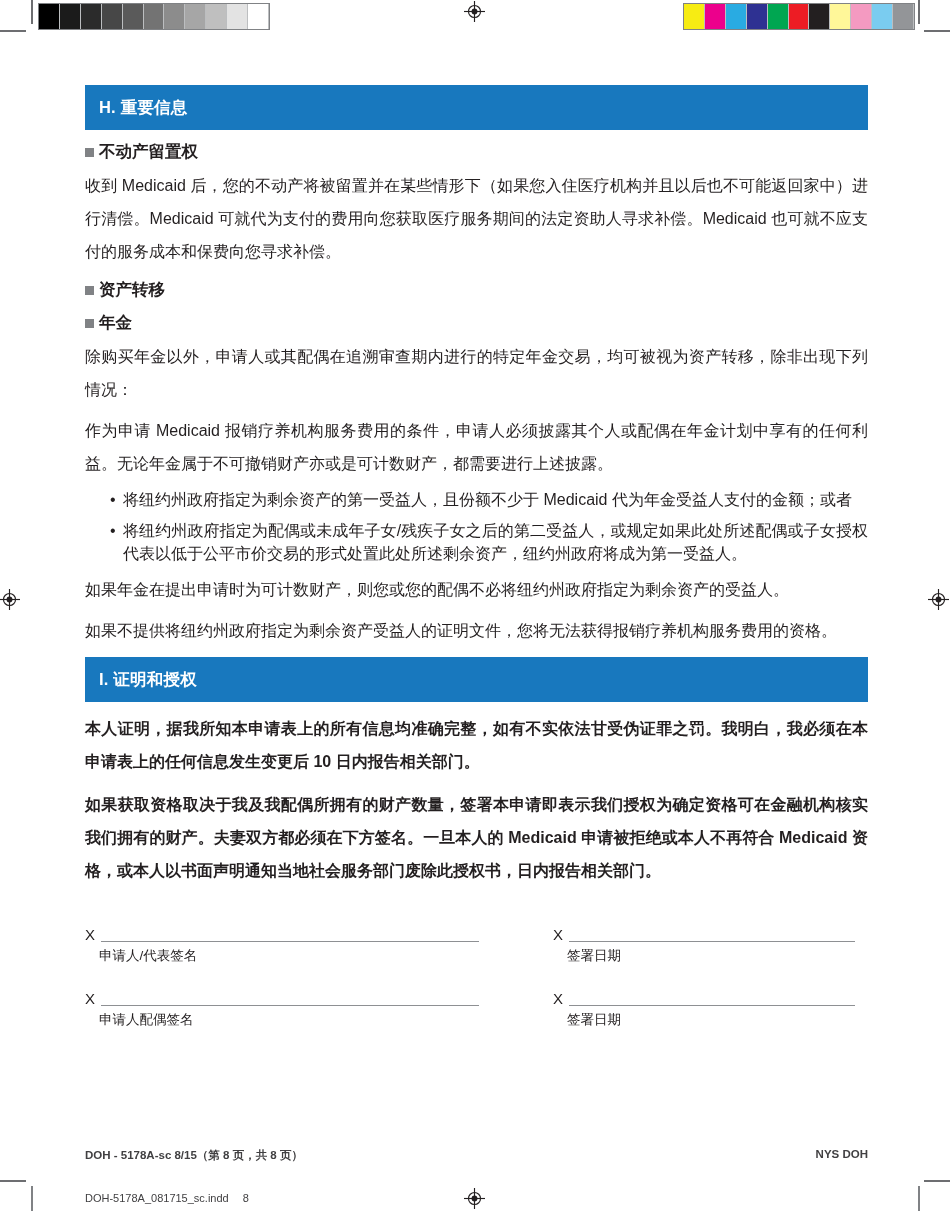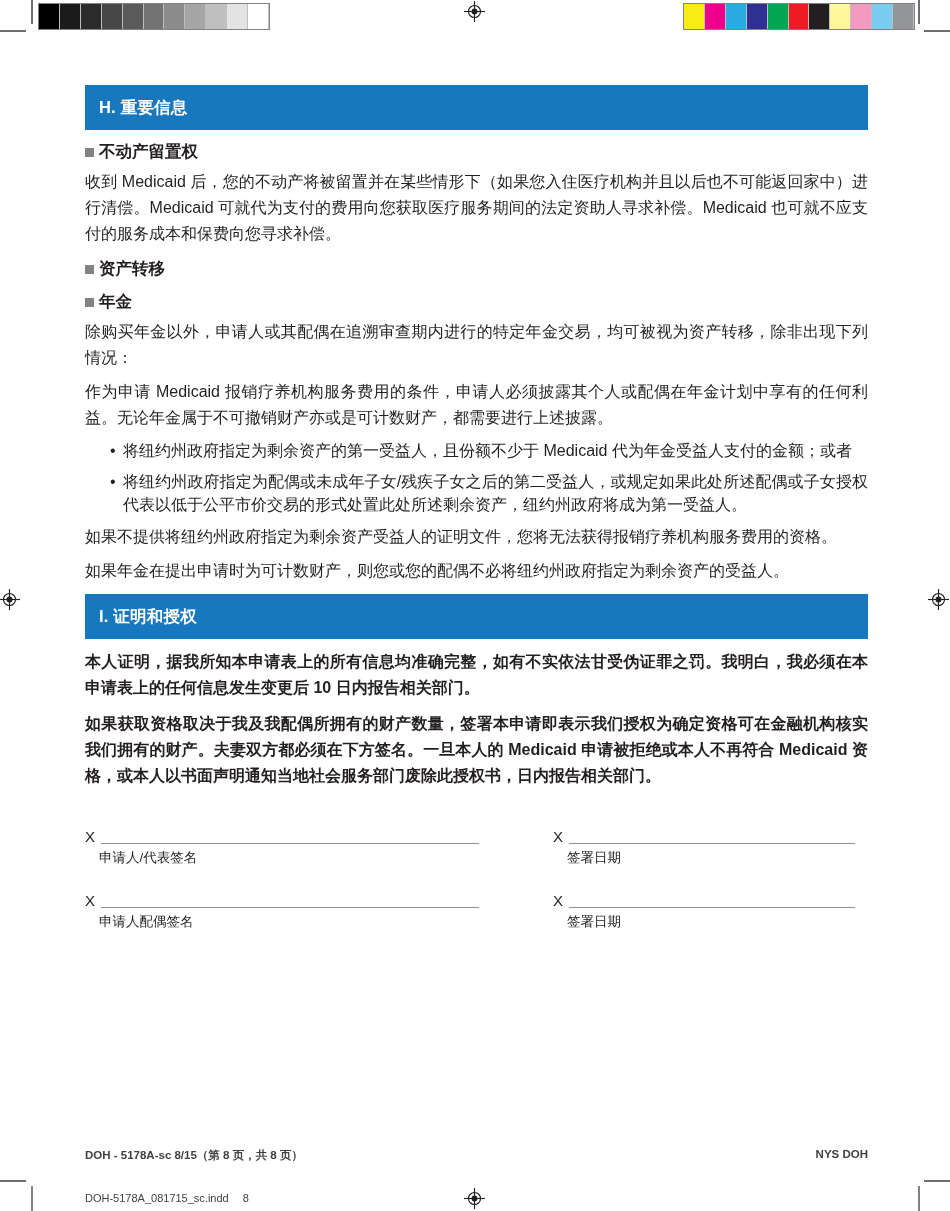--- a/index.html
+++ b/index.html
@@ -25,21 +25,21 @@
     background:var(--banner-blue); color:#ffffff; font-weight:bold;
     font-size:16.5px; padding:12px 14px 11px 14px; letter-spacing:0.2px;
   }
   .banner.second { margin-top:10px; }
   .subheading {
     display:flex; align-items:center; gap:5px;
     font-weight:bold; font-size:16.5px; margin:11px 0 6px 0;
   }
   .square { width:9px; height:9px; background:#808285; flex:none; }
   p.body {
-    font-size:16px; line-height:26px; margin:0 0 8px 0;
+    font-size:16px; line-height:33px; margin:0 0 8px 0;
     text-align:justify;
   }
   p.body.bold { font-weight:bold; margin-top:10px; }
   .bullets { margin:0 0 2px 0; }
   .bullet-row { display:flex; margin:0 0 7px 0; padding-left:25px; }
   .bullet-dot { width:13px; flex:none; font-size:16px; line-height:23.5px; }
   .bullet-text { flex:1; font-size:16px; line-height:23.5px; text-align:justify; }
   
   .sig-grid { margin-top:38px; }
   .sig-row { display:flex; margin-bottom:24px; }
@@ -154,22 +154,22 @@
       <div class="bullet-row">
         <span class="bullet-dot">•</span>
         <div class="bullet-text">将纽约州政府指定为剩余资产的第一受益人，且份额不少于 Medicaid 代为年金受益人支付的金额；或者</div>
       </div>
       <div class="bullet-row">
         <span class="bullet-dot">•</span>
         <div class="bullet-text">将纽约州政府指定为配偶或未成年子女/残疾子女之后的第二受益人，或规定如果此处所述配偶或子女授权代表以低于公平市价交易的形式处置此处所述剩余资产，纽约州政府将成为第一受益人。</div>
       </div>
     </div>
 
+    <p class="body">如果年金在提出申请时为可计数财产，则您或您的配偶不必将纽约州政府指定为剩余资产的受益人。</p>
     <p class="body">如果不提供将纽约州政府指定为剩余资产受益人的证明文件，您将无法获得报销疗养机构服务费用的资格。</p>
-    <p class="body">如果年金在提出申请时为可计数财产，则您或您的配偶不必将纽约州政府指定为剩余资产的受益人。</p>
 
     <div class="banner second">I. 证明和授权</div>
 
     <p class="body bold">本人证明，据我所知本申请表上的所有信息均准确完整，如有不实依法甘受伪证罪之罚。我明白，我必须在本申请表上的任何信息发生变更后 10 日内报告相关部门。</p>
     <p class="body bold">如果获取资格取决于我及我配偶所拥有的财产数量，签署本申请即表示我们授权为确定资格可在金融机构核实我们拥有的财产。夫妻双方都必须在下方签名。一旦本人的 Medicaid 申请被拒绝或本人不再符合 Medicaid 资格，或本人以书面声明通知当地社会服务部门废除此授权书，日内报告相关部门。</p>
 
     <div class="sig-grid">
       <div class="sig-row">
         <div class="sig-cell left">
           <div class="sig-lineholder">

